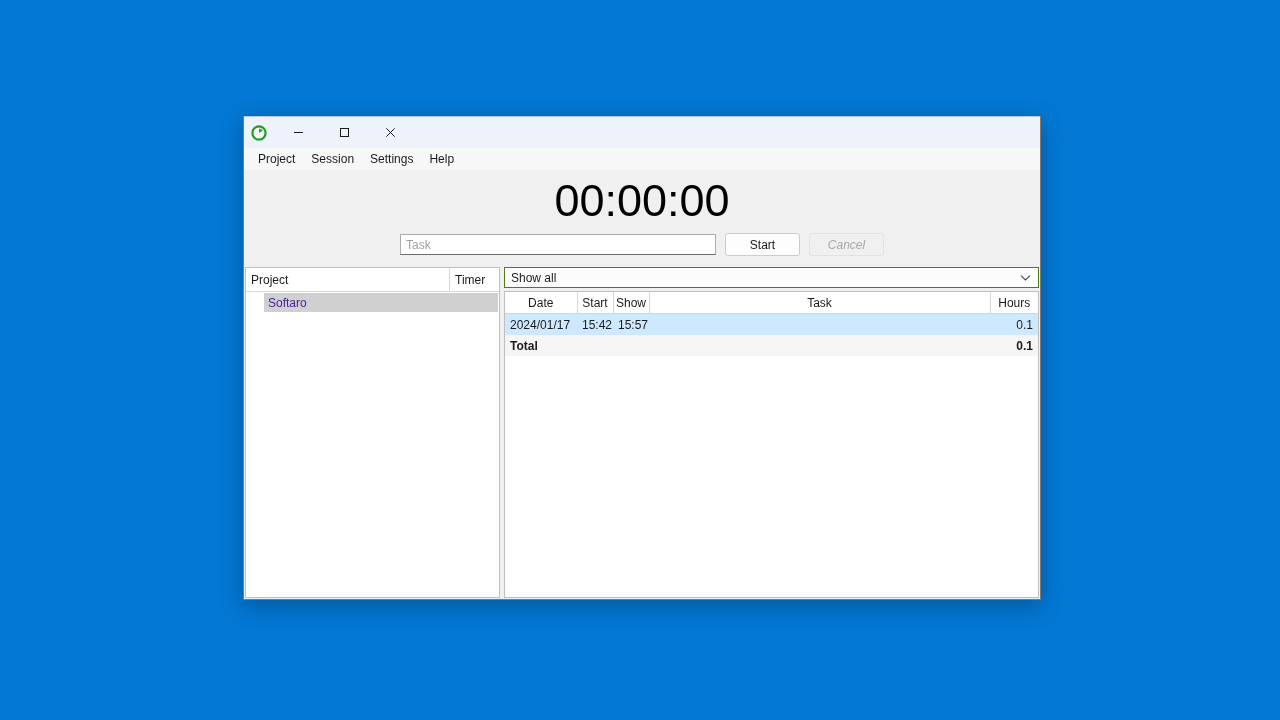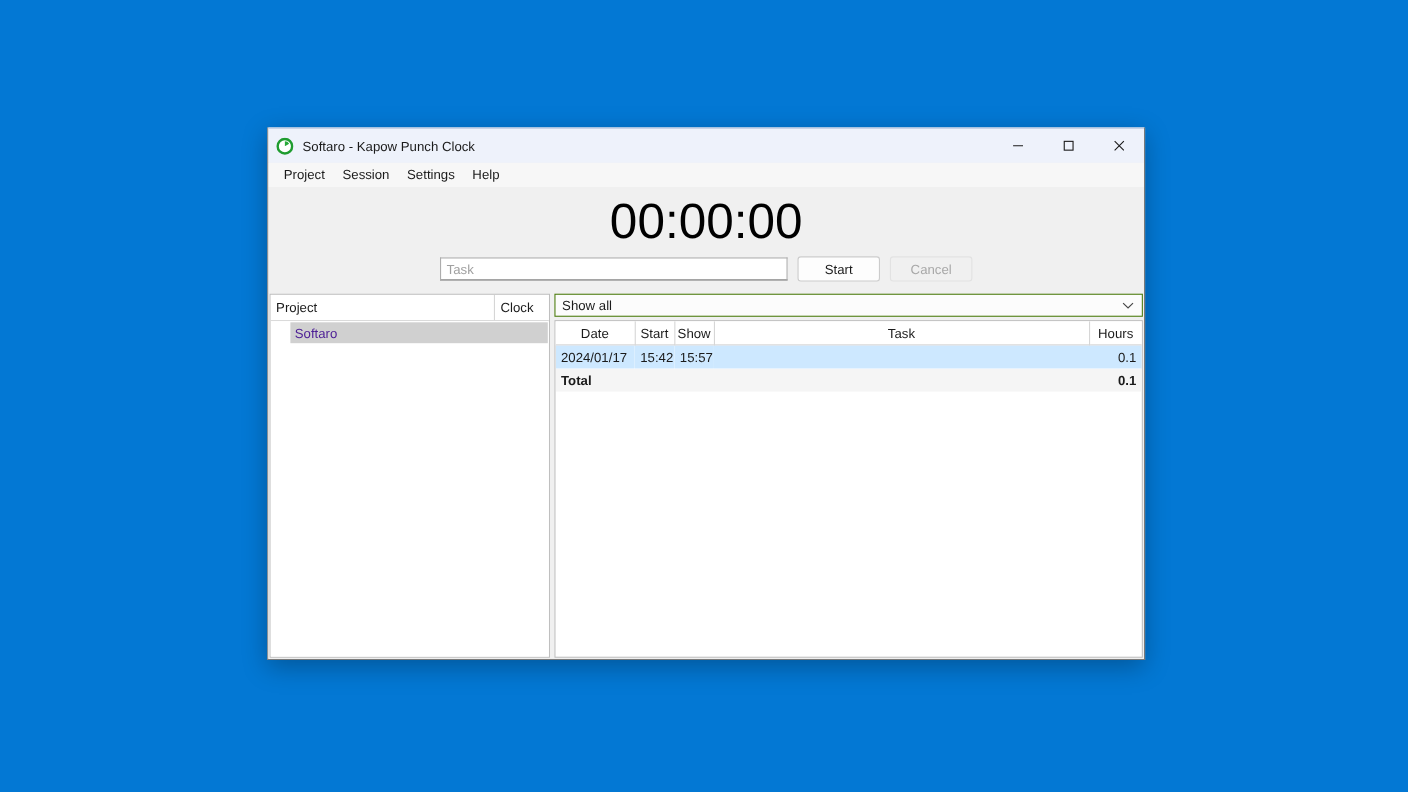--- a/index.html
+++ b/index.html
@@ -130,20 +130,21 @@
     background: #fdfdfd;
     border: 1px solid #cccccc;
     border-radius: 3px;
     color: #1b1b1b;
     padding: 0;
   }
   .btn.disabled {
     color: #a8a8a8;
     background: #f0f0f0;
     border-color: #e2e2e2;
+    font-style: italic;
   }
 
   
   .body-split {
     flex: 1;
     display: flex;
     background: #f0f0f0;
     padding: 0 1px 1px 1px;
     box-sizing: border-box;
   }
@@ -261,21 +262,20 @@
 </head>
 <body>
 
 <div class="window">
 
   <div class="titlebar">
     <svg class="app-icon" viewBox="0 0 16 16">
       <circle cx="8" cy="8" r="6.6" fill="#ffffff" stroke="#1f9c2f" stroke-width="2.2"></circle>
       <path d="M8 8 L8 3.4 A4.6 4.6 0 0 1 11.9 5.6 Z" fill="#27a93a"></path>
     </svg>
-    <div class="title-text">Softaro - Kapow Punch Clock</div>
     <div class="win-buttons">
       <div class="win-btn">
         <svg width="11" height="11" viewBox="0 0 11 11">
             <path d="M1 5.5 H10" stroke="#1b1b1b" stroke-width="1"></path>
           </svg>
       </div>
       <div class="win-btn">
         <svg width="11" height="11" viewBox="0 0 11 11">
             <rect x="1.5" y="1.5" width="8" height="8" fill="none" stroke="#1b1b1b" stroke-width="1"></rect>
           </svg>
@@ -302,21 +302,21 @@
       <button class="btn">Start</button>
       <button class="btn disabled" disabled="">Cancel</button>
     </div>
   </div>
 
   <div class="body-split">
 
     <div class="project-panel">
       <div class="project-header">
         <div class="ph-cell ph-project">Project</div>
-        <div class="ph-cell ph-timer">Clock</div>
+        <div class="ph-cell ph-timer">Timer</div>
       </div>
       <div class="project-list">
         <div class="project-row selected">
           <span>Softaro</span>
         </div>
       </div>
     </div>
 
     <div class="splitter"></div>
 

